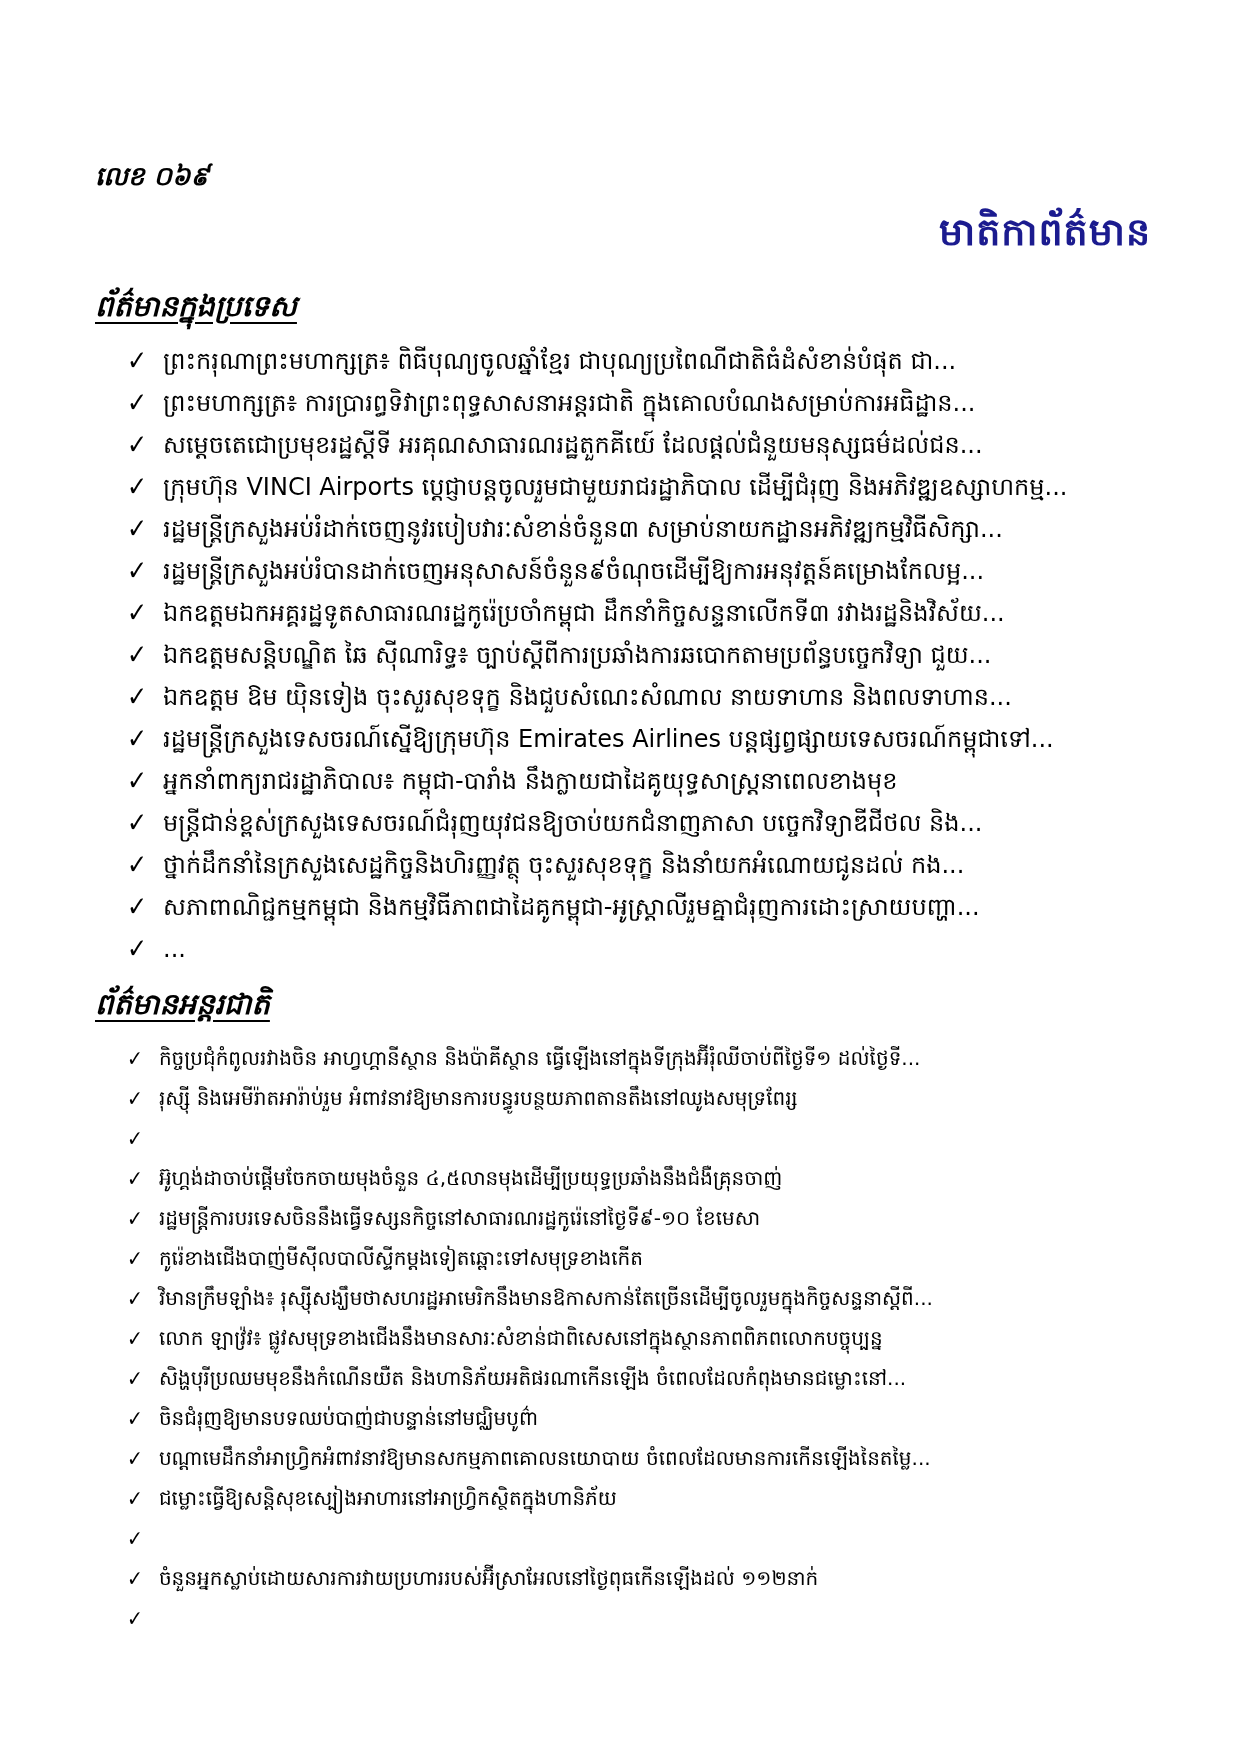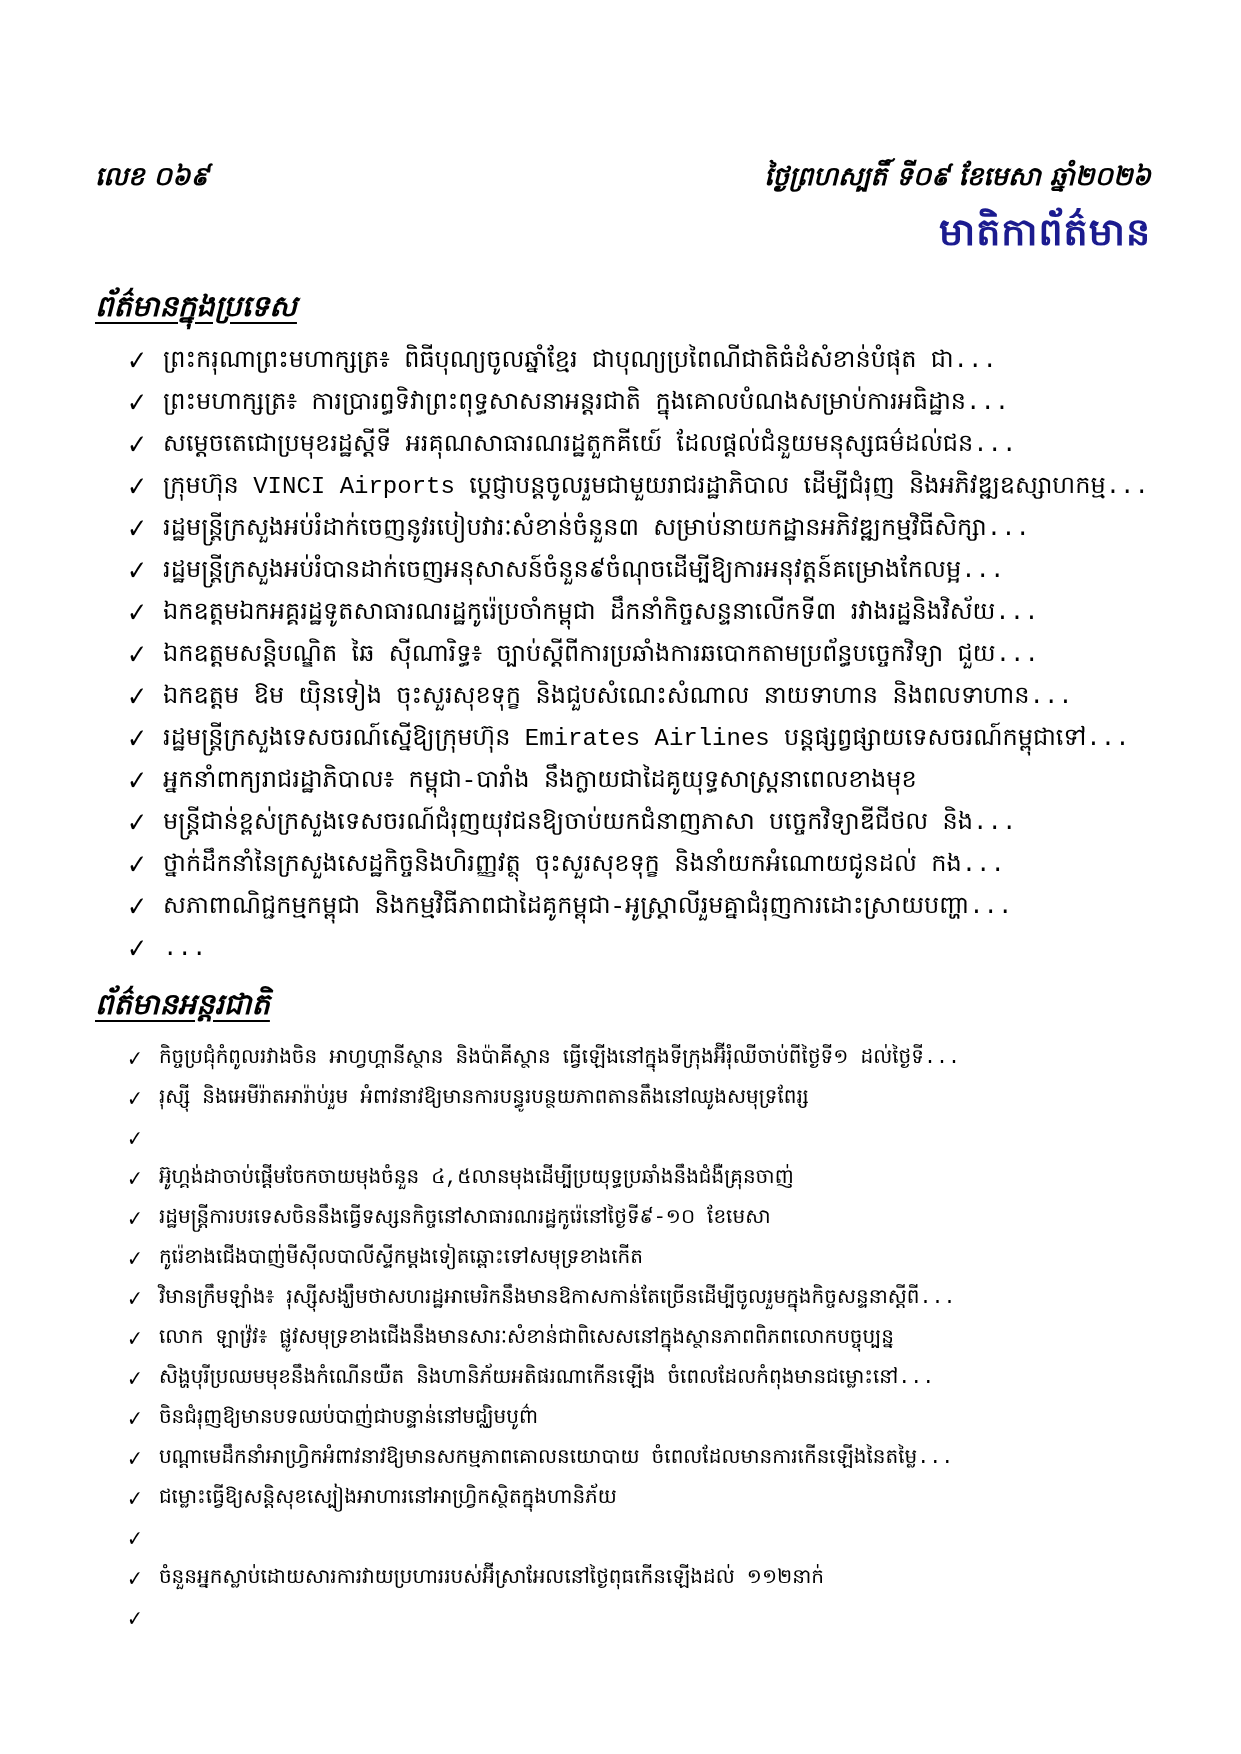--- a/index.html
+++ b/index.html
@@ -67,32 +67,30 @@
   }
   .check {
     flex: 0 0 auto;
     font-weight: bold;
     transform: scaleY(1.15);
   }
   .domestic .check { font-size: 24px; }
   .international .check { font-size: 19px; font-weight: normal; }
   .item-text {
     white-space: normal;
-    font-family: Liberation Mono, monospace;
   }
   section { display: block; }
 </style>
 </head>
 <body>
 
 <div class="page">
 
   <div class="header-row">
     <span>លេខ ០៦៩</span>
-    <span>ថ្ងៃព្រហស្បតិ៍ ទី០៩ ខែមេសា ឆ្នាំ២០២៦</span>
   </div>
 
   <h1 class="doc-title" style="color: rgb(27, 27, 143);">មាតិកាព័ត៌មាន</h1>
 
   <section>
     <h2 class="section-heading">ព័ត៌មានក្នុងប្រទេស</h2>
     <ul class="news-list domestic">
         <li>
           <span class="check">✓</span>
           <span class="item-text">ព្រះករុណាព្រះមហាក្សត្រ៖ ពិធីបុណ្យចូលឆ្នាំខ្មែរ ជាបុណ្យប្រពៃណីជាតិធំដំសំខាន់បំផុត ជា...</span>

